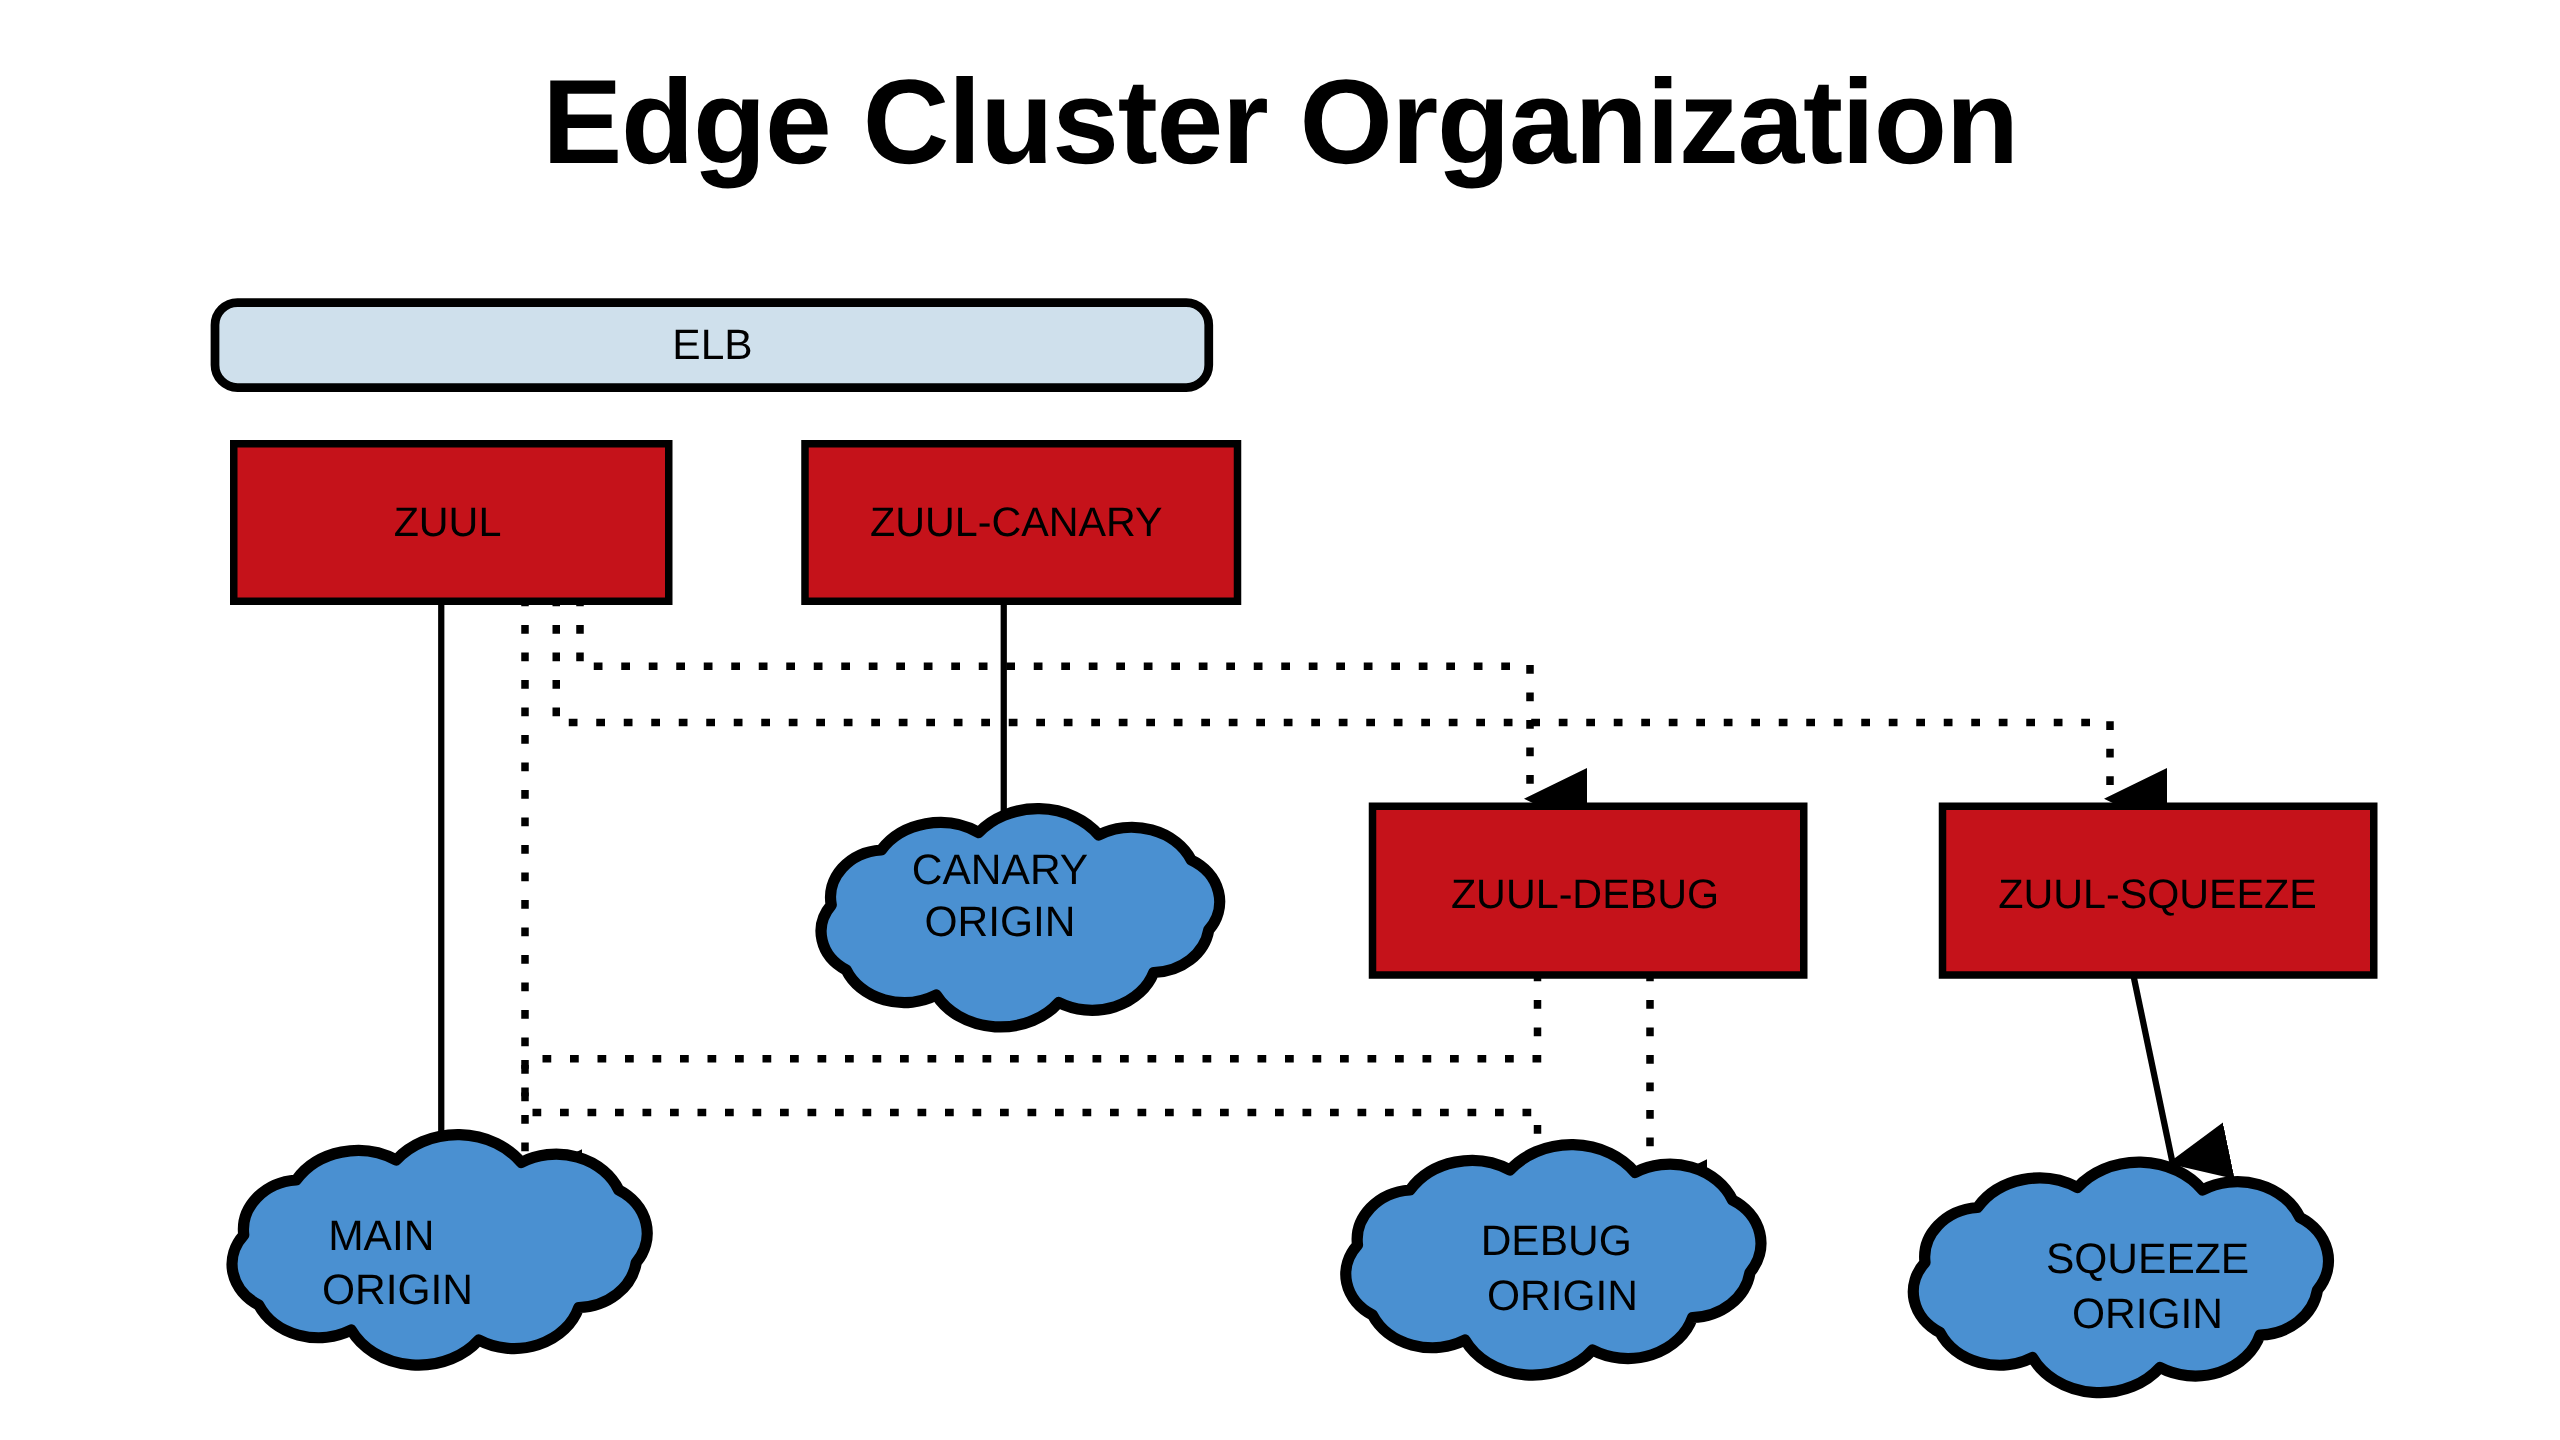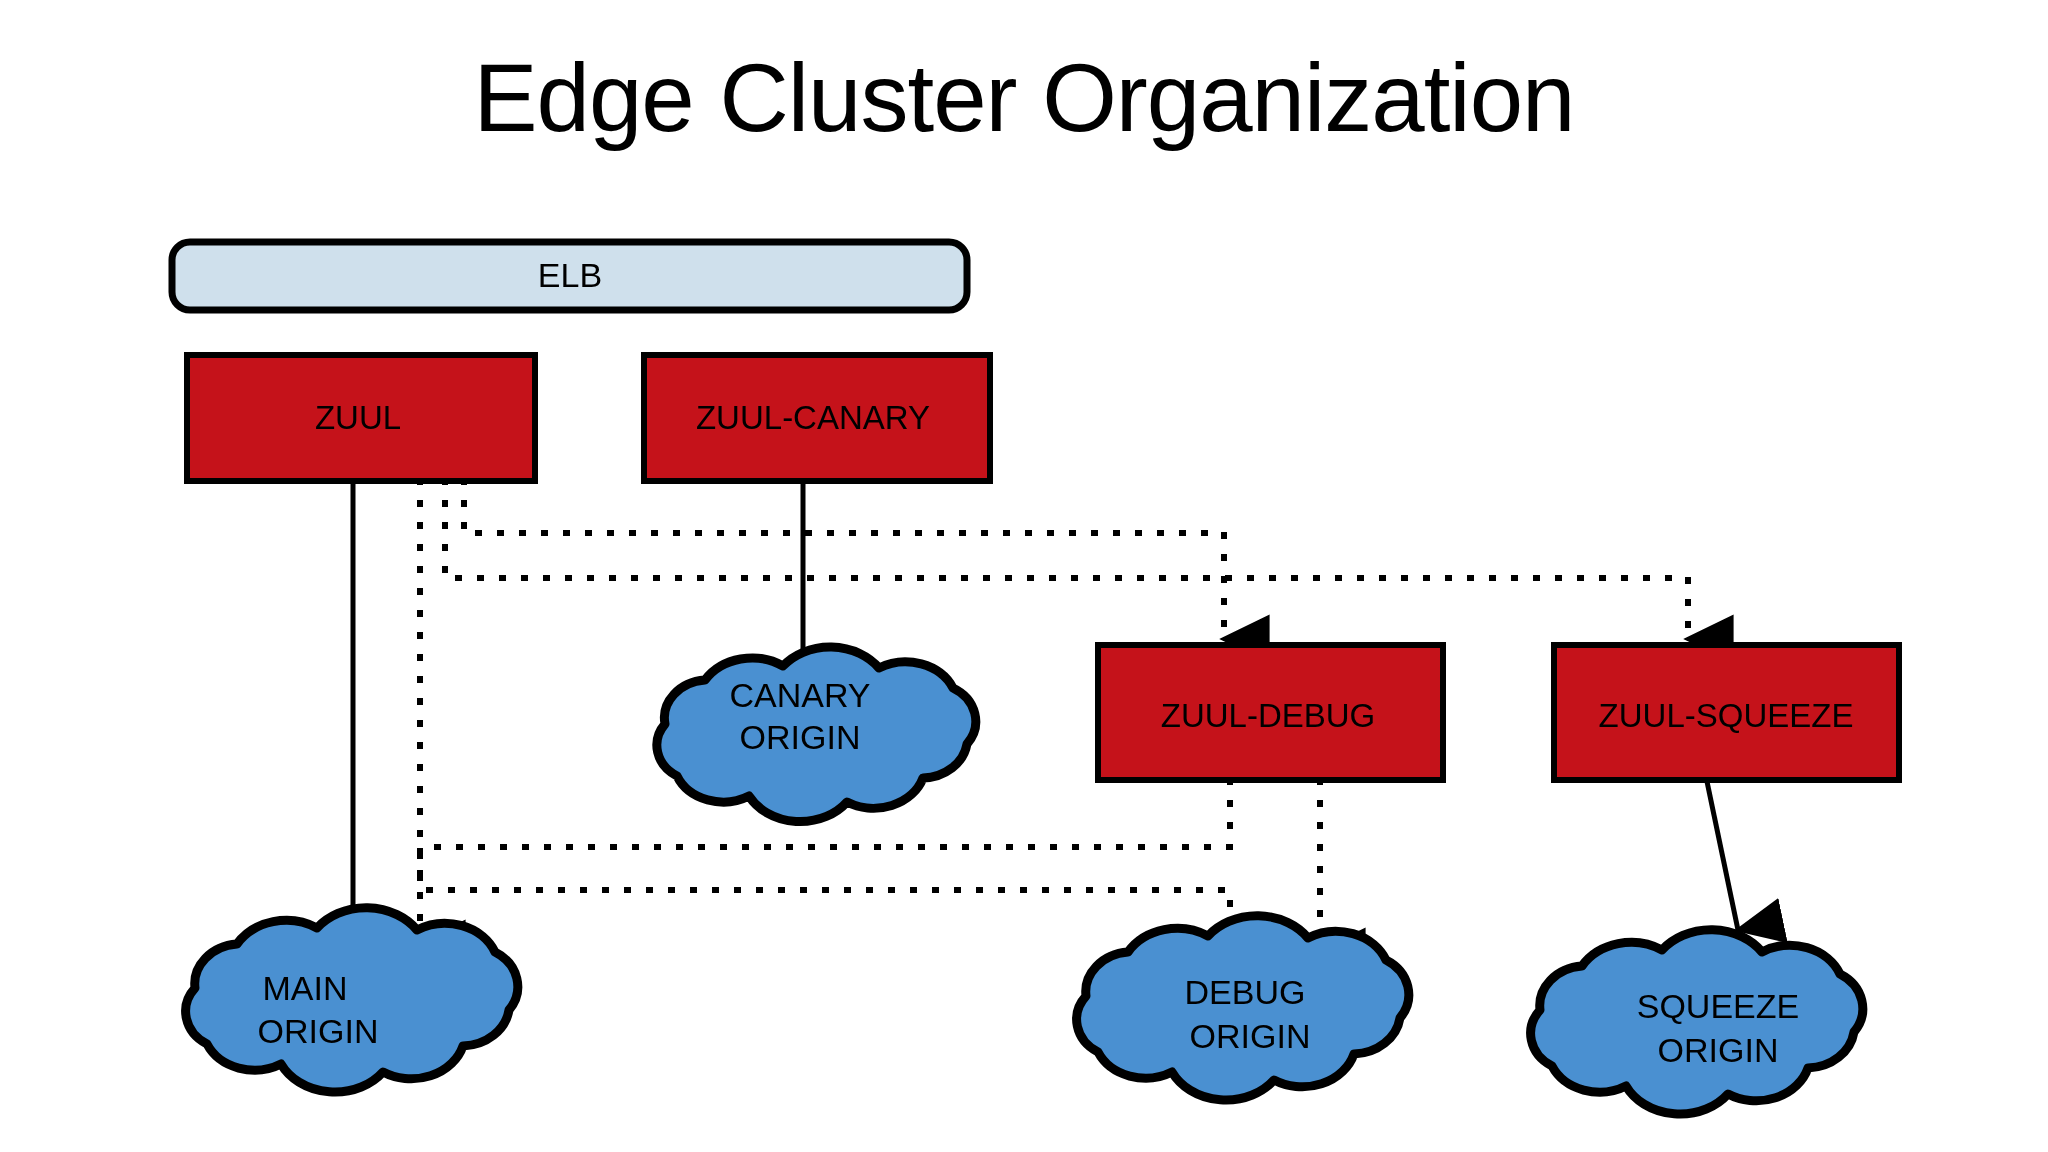--- a/index.html
+++ b/index.html
@@ -20,21 +20,21 @@
     background: #ffffff;
   }
   #diagram-title {
     position: absolute;
     left: 0;
     top: 46px;
     width: 2048px;
     text-align: center;
     font-family: "Liberation Sans", sans-serif;
     font-size: 96px;
-    font-weight: 400;
+    font-weight: 700;
     letter-spacing: -1px;
     color: #000000;
     line-height: 1.08;
     white-space: nowrap;
   }
   svg#canvas {
     position: absolute;
     left: 0;
     top: 0;
     width: 2048px;

